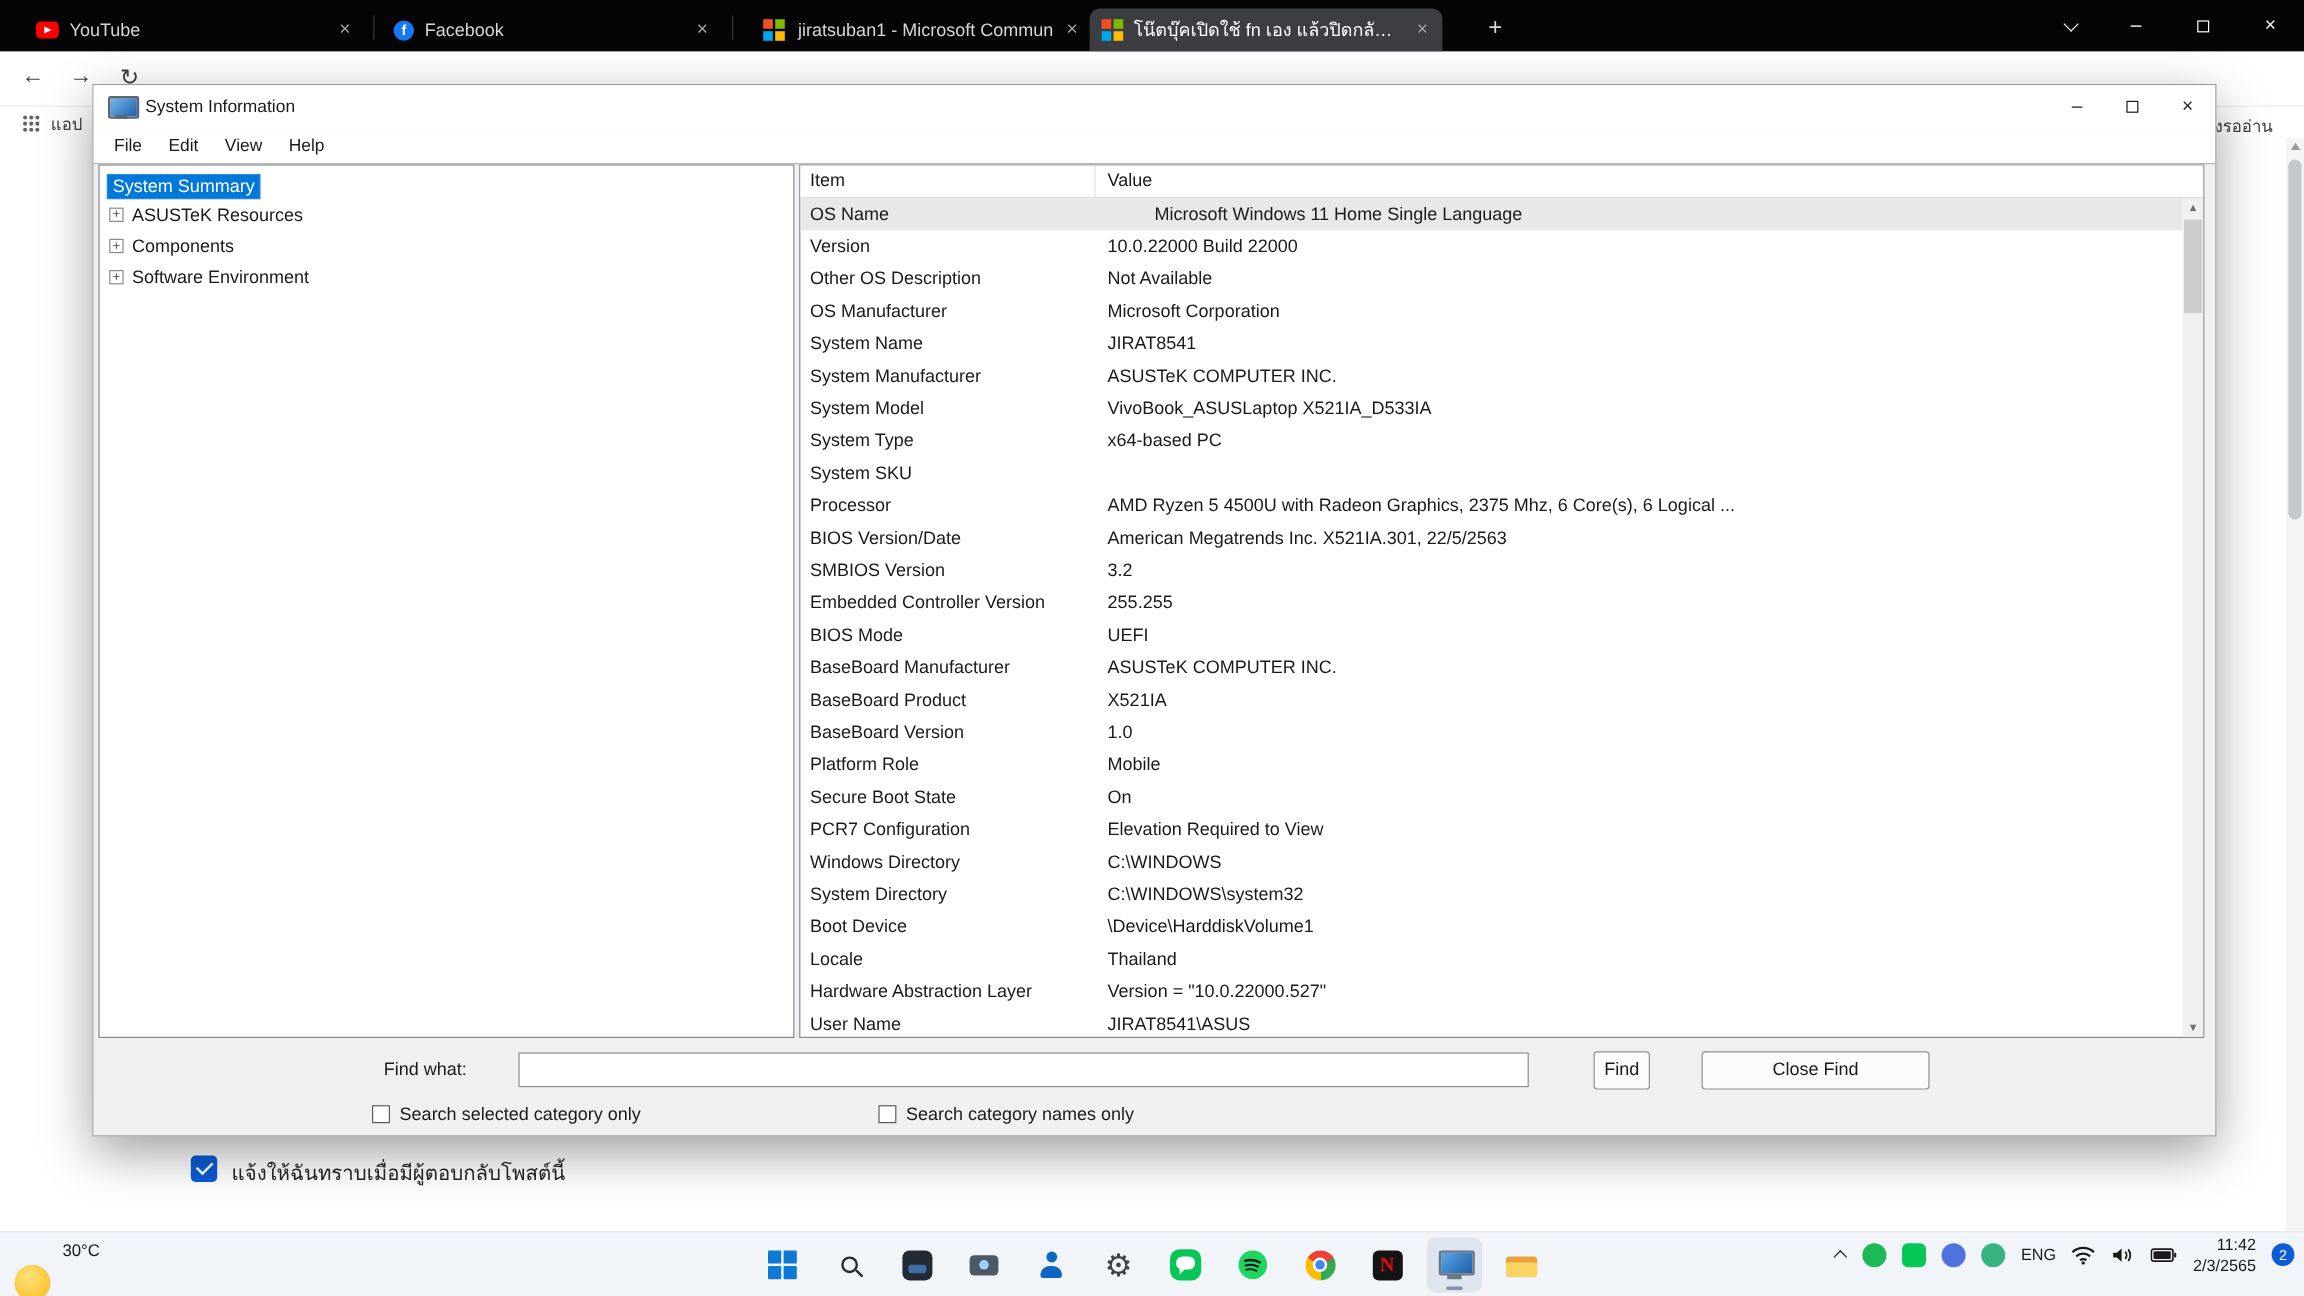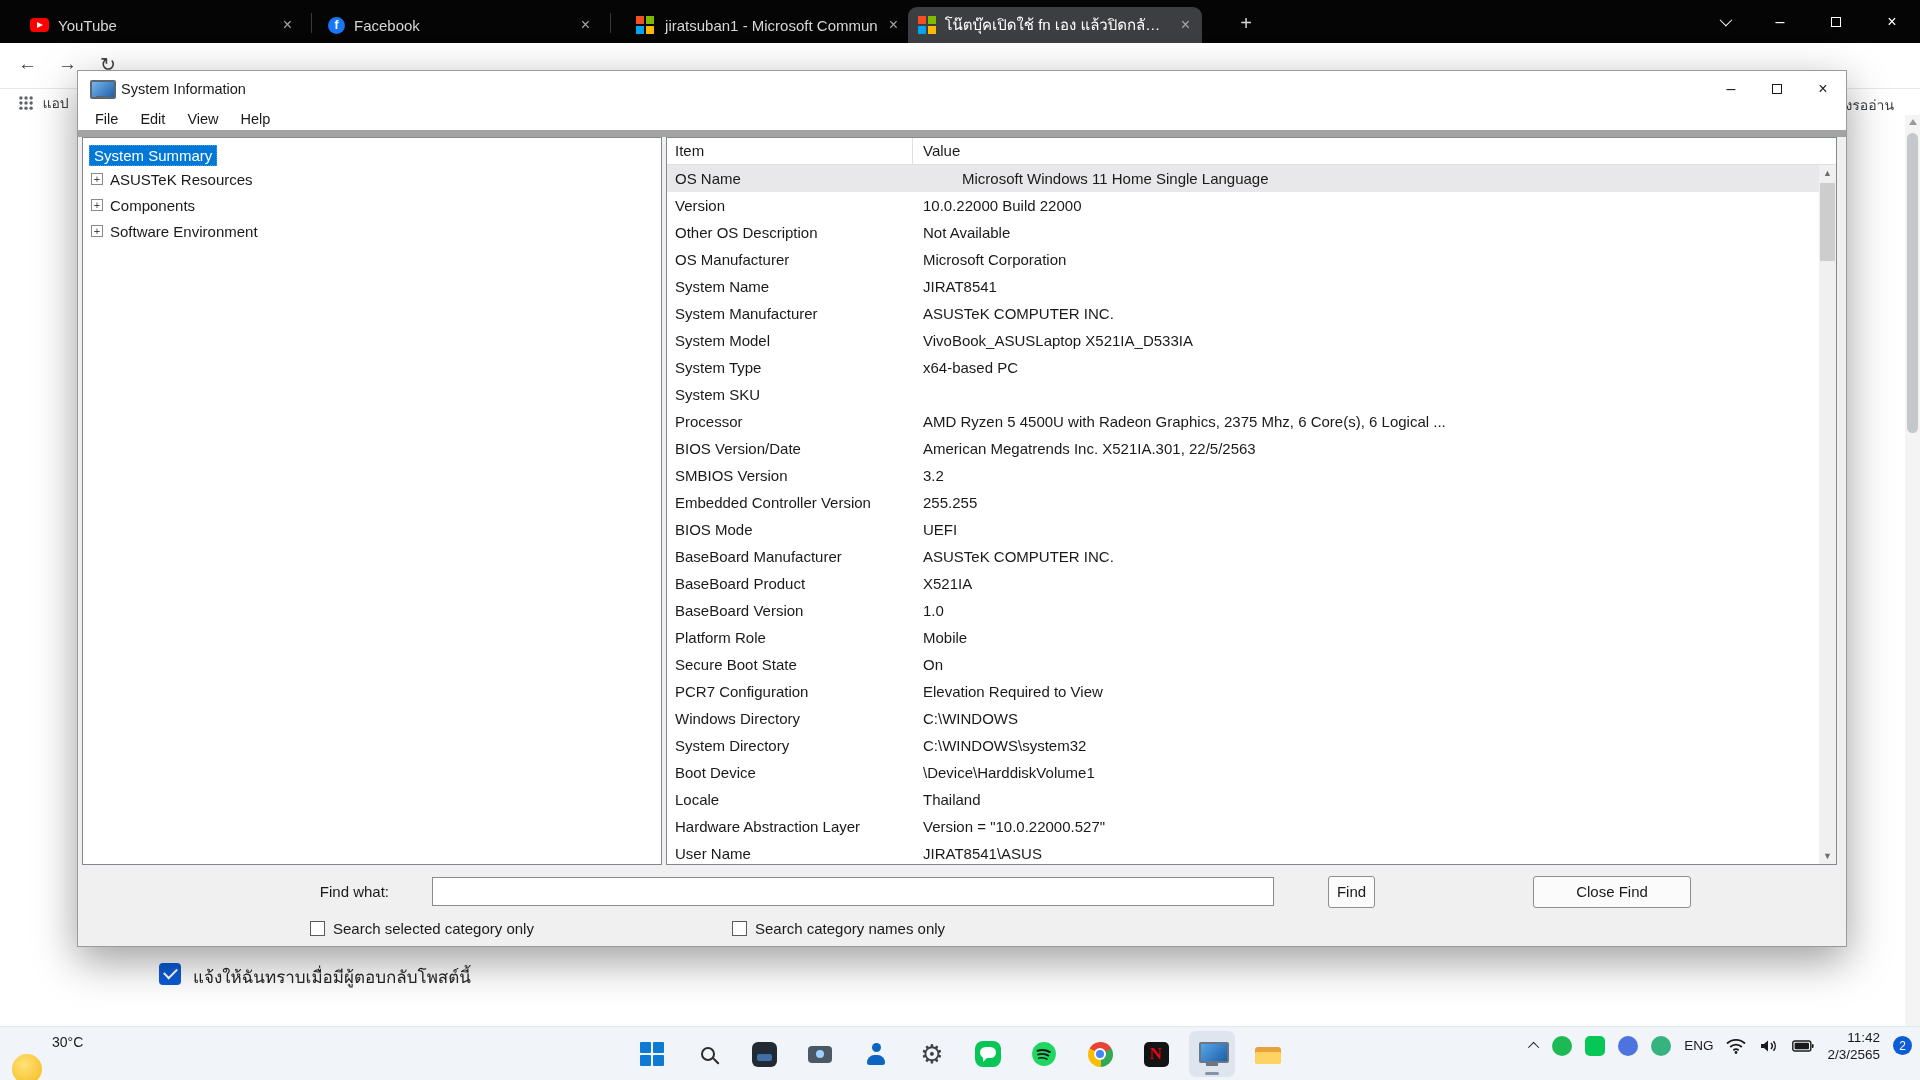--- a/index.html
+++ b/index.html
@@ -82,21 +82,21 @@
   .si-appicon::before { content:""; position:absolute; left:0; top:0; width:22px; height:15px;
                         border:2px solid #5b6770; border-radius:2px;
                         background:linear-gradient(135deg,#79b6ef,#1e5fa8); }
   .si-appicon::after { content:""; position:absolute; left:6px; bottom:0; width:10px; height:3px; background:#5b6770; }
   .si-title { font-size:14.5px; color:#1a1a1a; }
   .si-ctrls { position:absolute; right:0; top:0; height:36px; display:flex; }
   .si-ctrl { width:46px; height:36px; display:flex; align-items:center; justify-content:center;
              color:#1a1a1a; font-size:16px; }
   .si-ctrl .sqb { width:10px; height:10px; border:1.1px solid #1a1a1a; }
   .si-menubar { position:absolute; left:0; top:36px; right:0; height:30px; background:#fff;
-                display:flex; align-items:center; padding-left:6px; border-bottom:7px solid #a3a3a3; }
+                display:flex; align-items:center; padding-left:6px; border-bottom:1px solid #a3a3a3; }
   .si-menu-item { padding:0 11px; font-size:14.5px; color:#1a1a1a; }
 
   .si-content { position:absolute; left:0; top:66px; right:0; bottom:81px; background:#f0f0f0; }
   .si-tree { position:absolute; left:4px; top:0; bottom:0; width:580px; background:#fff;
              border:1px solid #828790; padding-top:6px; font-size:15px; }
   .tree-root { display:inline-block; margin:1px 0 0 6px; padding:1px 4px; background:#0078d7;
                color:#fff; border:1px dotted #4aa0e0; }
   .tree-item { display:flex; align-items:center; gap:7px; height:26px; padding-left:8px; }
   .expander { width:12px; height:12px; border:1px solid #8a8a8a; background:#fff; color:#444;
               font-size:11px; line-height:10px; text-align:center; flex:none; }
@@ -116,21 +116,21 @@
                     text-align:center; line-height:16px; }
   .si-thumb { position:absolute; top:18px; left:1px; width:15px; height:78px; background:#cdcdcd; }
 
   .si-find { position:absolute; left:0; right:0; bottom:0; height:81px; background:#f0f0f0; }
   .find-label { position:absolute; left:180px; width:131px; top:18px; text-align:right; font-size:15px; }
   .find-input { position:absolute; left:354px; top:12px; width:842px; height:29px; background:#fff;
                 border:1px solid #8b8b8b; font-size:15px; padding:0 6px; font-family:"Liberation Sans",sans-serif; }
   .win-btn { position:absolute; top:11px; height:32px; background:#fbfbfb; border:1px solid #8f8f8f;
              border-radius:3px; font-size:15px; color:#1a1a1a; text-align:center; line-height:30px; }
   .btn-find { left:1250px; width:47px; }
-  .btn-closefind { left:1455px; width:158px; }
+  .btn-closefind { left:1340px; width:190px; }
   .find-check { position:absolute; top:55px; display:flex; align-items:center; gap:8px; font-size:15px; }
   .chk { width:15px; height:15px; background:#fff; border:1px solid #5a5a5a; flex:none; }
   .fc1 { left:232px; } .fc2 { left:654px; }
 
   
   .taskbar { position:absolute; left:0; bottom:0; width:1920px; height:54px; background:#f1f4f9;
              border-top:1px solid #e3e7ee; }
   .weather { position:absolute; left:12px; top:7px; display:flex; align-items:center; gap:10px; }
   .sun { width:30px; height:30px; border-radius:50%; background:radial-gradient(circle at 40% 35%, #ffe27a, #f5b915); }
   .wtemp { font-size:14px; color:#1a1a1a; line-height:17px; }

